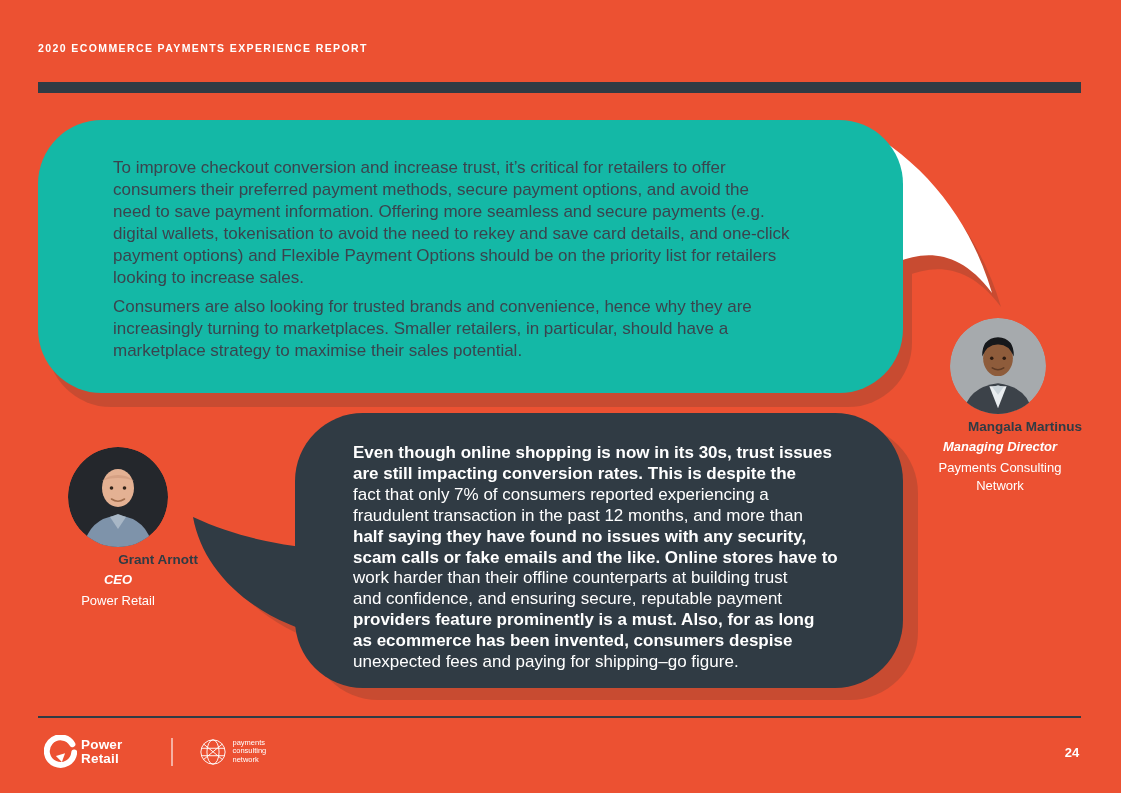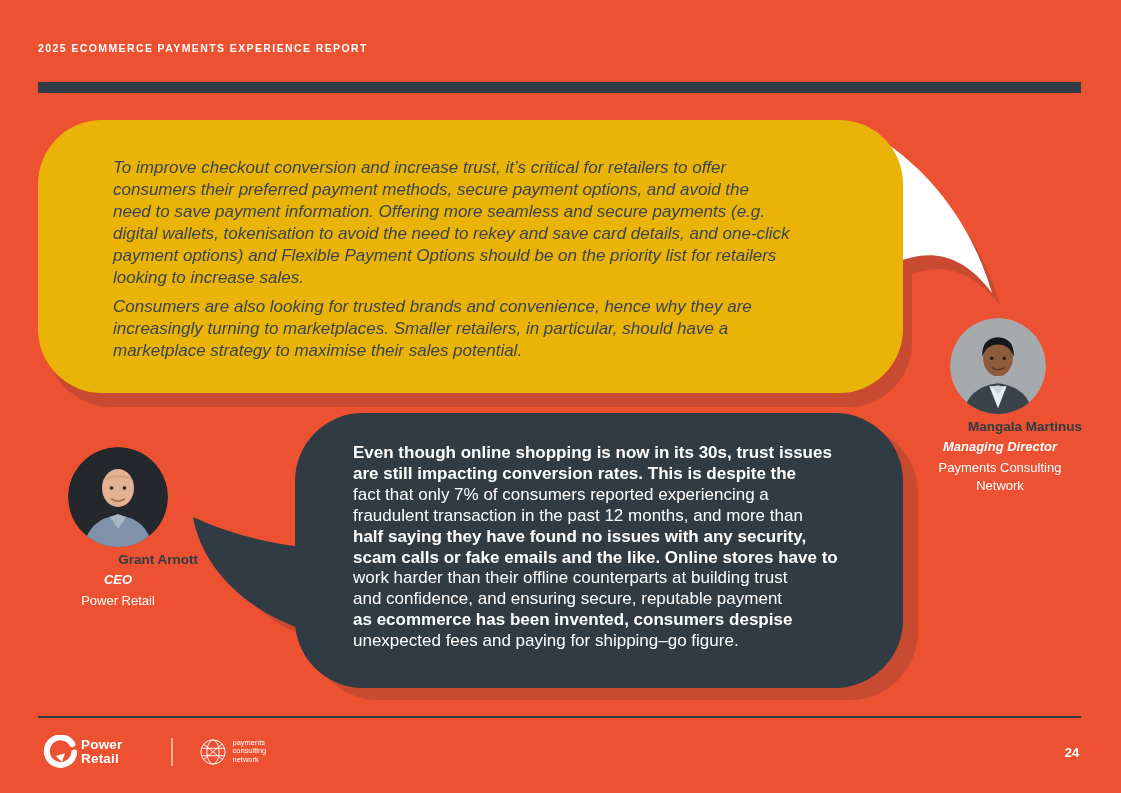--- a/index.html
+++ b/index.html
@@ -15,23 +15,22 @@
   .report-title{
     position:absolute;left:38px;top:42px;
     color:#fff;font-size:10.5px;font-weight:600;letter-spacing:1.4px;
   }
   .top-bar{position:absolute;left:38px;top:82px;width:1043px;height:11px;background:var(--slate);}
 
   
   .white-group{position:absolute;inset:0;filter:drop-shadow(9px 14px 0 var(--shadow));pointer-events:none;}
   .bubble-white{
     position:absolute;left:38px;top:120px;width:865px;height:273px;
-    background:#eab308;border-radius:64px;
+    background:#14b8a6;border-radius:64px;
     padding:37px 20px 0 75px;
-    font-style:italic;
   }
   .white-tail{position:absolute;left:790px;top:119px;}
   .quote-light{color:var(--text-dark);font-size:17px;line-height:22px;font-weight:400;}
   .quote-light .para{margin-bottom:7px;}
   .quote-light .line{white-space:nowrap;}
 
   
   .dark-group{position:absolute;inset:0;filter:drop-shadow(15px 12px 0 var(--shadow));pointer-events:none;}
   .bubble-dark{
     position:absolute;left:295px;top:413px;width:608px;height:275px;
@@ -63,21 +62,21 @@
   .logo-divider{width:2px;height:28px;background:rgba(255,255,255,.55);margin:0 26px 0 48px;}
   .pcn-icon{width:28px;height:28px;}
   .pcn-text{color:#fff;font-size:7.5px;line-height:8.5px;margin-left:6px;white-space:pre-line;}
   .page-number{position:absolute;left:1062px;top:745px;width:20px;text-align:center;color:#fff;font-weight:700;font-size:13px;}
 </style>
 </head>
 <body>
 
 <div class="page">
 
-  <div class="report-title">2025 ECOMMERCE PAYMENTS EXPERIENCE REPORT</div>
+  <div class="report-title">2020 ECOMMERCE PAYMENTS EXPERIENCE REPORT</div>
   <div class="top-bar"></div>
 
   <div class="white-group">
     <svg class="white-tail" width="210" height="180" viewBox="0 0 210 180">
       <path d="M 58,2 C 135,38 182,105 202,174 C 168,128 132,133 108,143 L 58,143 Z" fill="#ffffff"></path>
     </svg>
     <div class="bubble-white">
       <div class="quote-light">
         <div class="para">
             <div class="line">To improve checkout conversion and increase trust, it’s critical for retailers to offer</div>
@@ -103,20 +102,21 @@
     <div class="bubble-dark">
       <div class="quote-dark">
           <div class="line bold">Even though online shopping is now in its 30s, trust issues</div>
           <div class="line bold">are still impacting conversion rates. This is despite the</div>
           <div class="line">fact that only 7% of consumers reported experiencing a</div>
           <div class="line">fraudulent transaction in the past 12 months, and more than</div>
           <div class="line bold">half saying they have found no issues with any security,</div>
           <div class="line bold">scam calls or fake emails and the like. Online stores have to</div>
           <div class="line">work harder than their offline counterparts at building trust</div>
           <div class="line">and confidence, and ensuring secure, reputable payment</div>
+          <div class="line bold">providers feature prominently is a must. Also, for as long</div>
           <div class="line bold">as ecommerce has been invented, consumers despise</div>
           <div class="line">unexpected fees and paying for shipping–go figure.</div>
         </div>
     </div>
   </div>
 
   <div class="avatar avatar-mangala">
     <svg width="96" height="96" viewBox="0 0 100 100">
       <circle cx="50" cy="50" r="50" fill="#A6AAAD"></circle>
       <path d="M14 100 Q18 72 50 68 Q82 72 86 100 Z" fill="#3C4249"></path>

